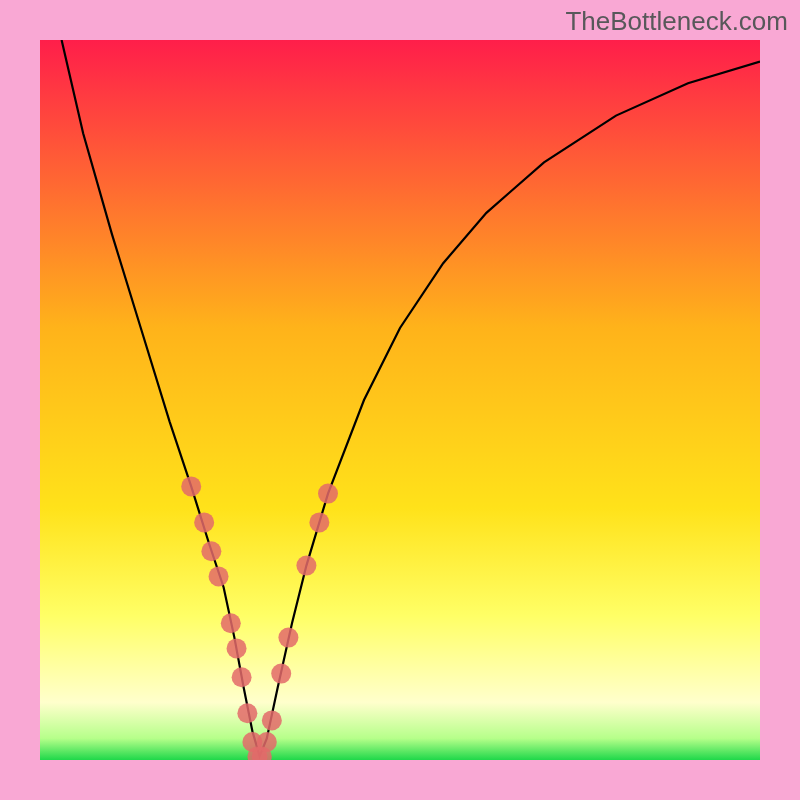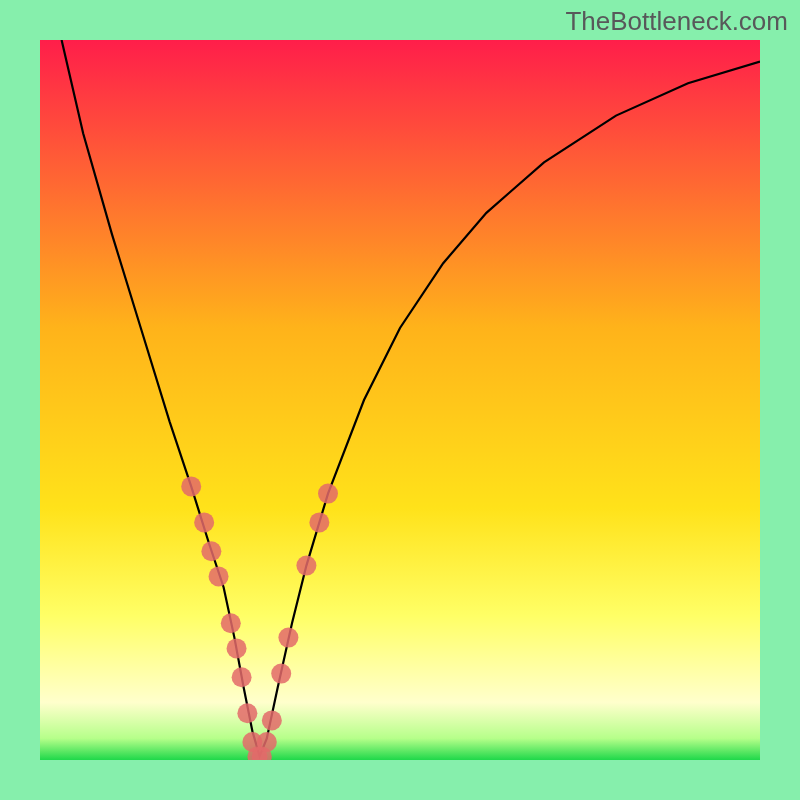--- a/index.html
+++ b/index.html
@@ -1,21 +1,21 @@
 <!DOCTYPE html>
 <html><head>
 <meta charset="utf-8">
 <style>
   * { margin: 0; padding: 0; box-sizing: border-box; }
   html, body { width: 800px; height: 800px; overflow: hidden; background: #000; }
   .chart-container {
     position: relative;
     width: 800px;
     height: 800px;
-    background: #86efac;
+    background: #f9a8d4;
   }
   .watermark {
     position: absolute;
     top: 6px;
     right: 12px;
     font-family: Arial, Helvetica, sans-serif;
     font-size: 26px;
     font-weight: 400;
     color: #58585a;
     z-index: 10;

